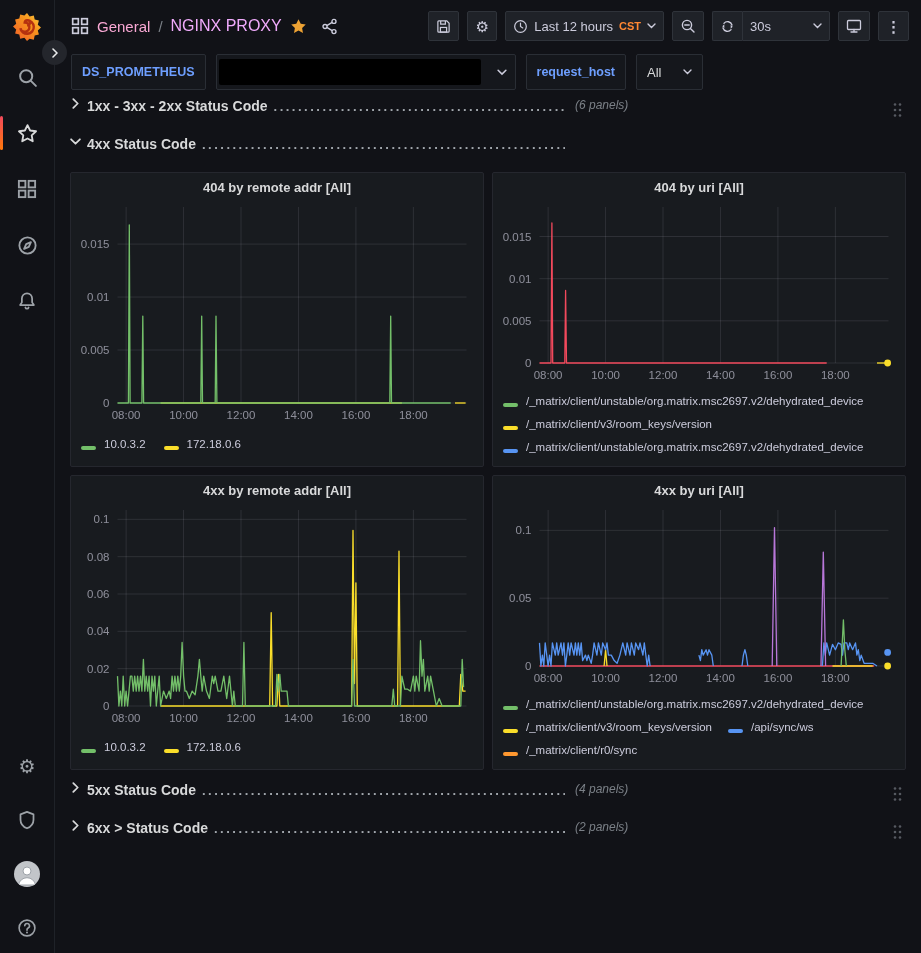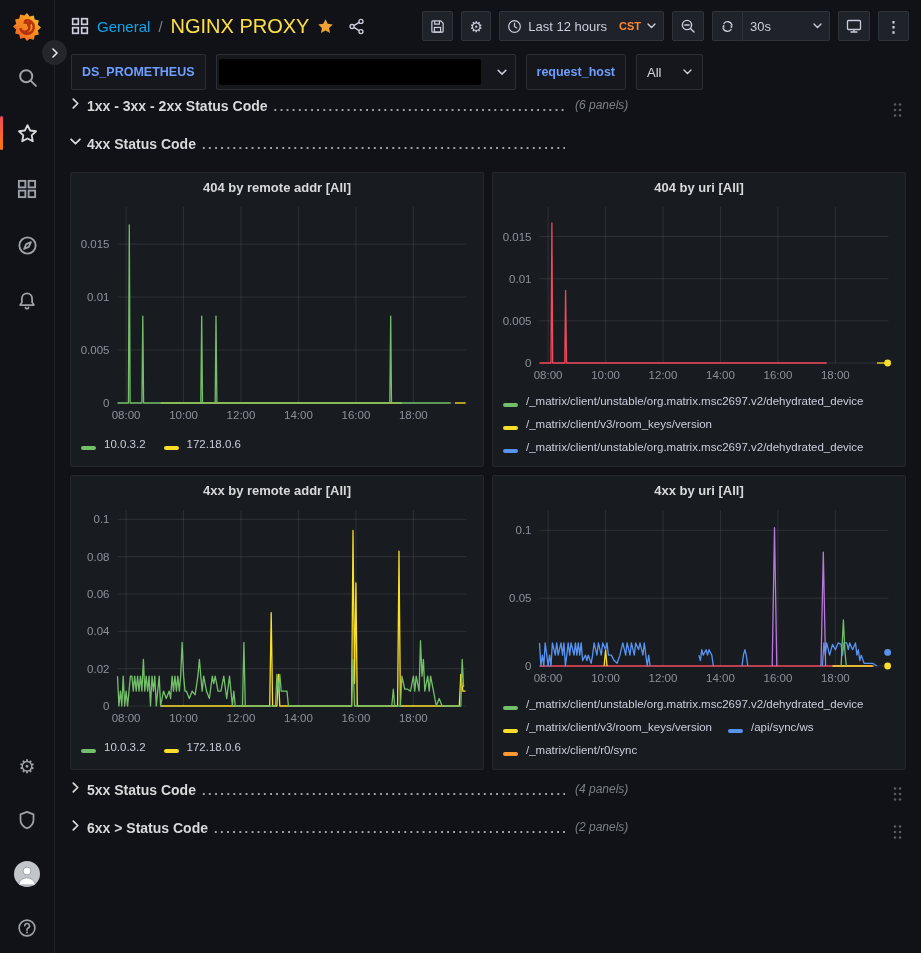--- a/index.html
+++ b/index.html
@@ -21,32 +21,32 @@
     border-radius:2px; background:linear-gradient(#f2495c,#ff780a); }
   .side-toggle { position:absolute; left:42px; top:40px; width:25px; height:25px; border-radius:50%;
     background:#24262c; border:1px solid #2e3137; display:flex; align-items:center; justify-content:center; z-index:5; }
   .avatar-circle { width:26px; height:26px; border-radius:50%; background:#c2c5c9; display:flex;
     align-items:center; justify-content:center; overflow:hidden; }
 
   
   .main { flex:1; display:flex; flex-direction:column; min-width:0; }
   .topbar { height:52px; display:flex; align-items:center; padding:0 12px 0 16px; }
   .crumb-group { display:flex; align-items:center; gap:8px; }
-  .crumb { color:#0ea5e9; font-size:15px; }
+  .crumb { color:#f9a8d4; font-size:15px; }
   .crumb-sep { color:#7b8087; font-size:15px; }
-  .crumb-title { color:#fde047; font-size:20px; }
+  .crumb-title { color:#f0abfc; font-size:16px; }
   .top-actions { margin-left:auto; display:flex; align-items:center; gap:8px; }
   .tb-btn { height:30px; min-width:30px; padding:0 7px; background:#1f2228; border:1px solid #2f333a;
     border-radius:2px; display:flex; align-items:center; justify-content:center; gap:6px;
     color:#ccccdc; font-size:13px; }
   .tb-btn .glyph { font-size:15px; line-height:1; color:#ccccdc; }
   .tb-group { display:flex; }
   .tb-group .tb-btn:first-child { border-radius:2px 0 0 2px; border-right:none; }
   .tb-group .tb-btn:last-child { border-radius:0 2px 2px 0;gap:42px; }
-  .tz { color:#ff8833; font-size:11px; font-weight:bold;margin-left:6px; }
+  .tz { color:#ff8833; font-size:11px; font-weight:bold; }
 
   
   .varbar { height:40px; display:flex; align-items:center; gap:10px; padding:0 16px; }
   .var-chip { height:36px; display:flex; align-items:center; padding:0 10px; background:#15171c;
     border:1px solid #2a2e35; border-radius:2px; }
   .var-label { color:#6e9fff; font-size:12.5px; font-weight:600; }
   .var-select { width:300px; justify-content:space-between; padding:0 8px 0 2px; gap:6px; }
   .redacted { width:262px; height:26px; background:#000; border-radius:2px; }
   .var-value { color:#d8d9da; font-size:13px; display:flex; align-items:center; gap:22px; }
 

